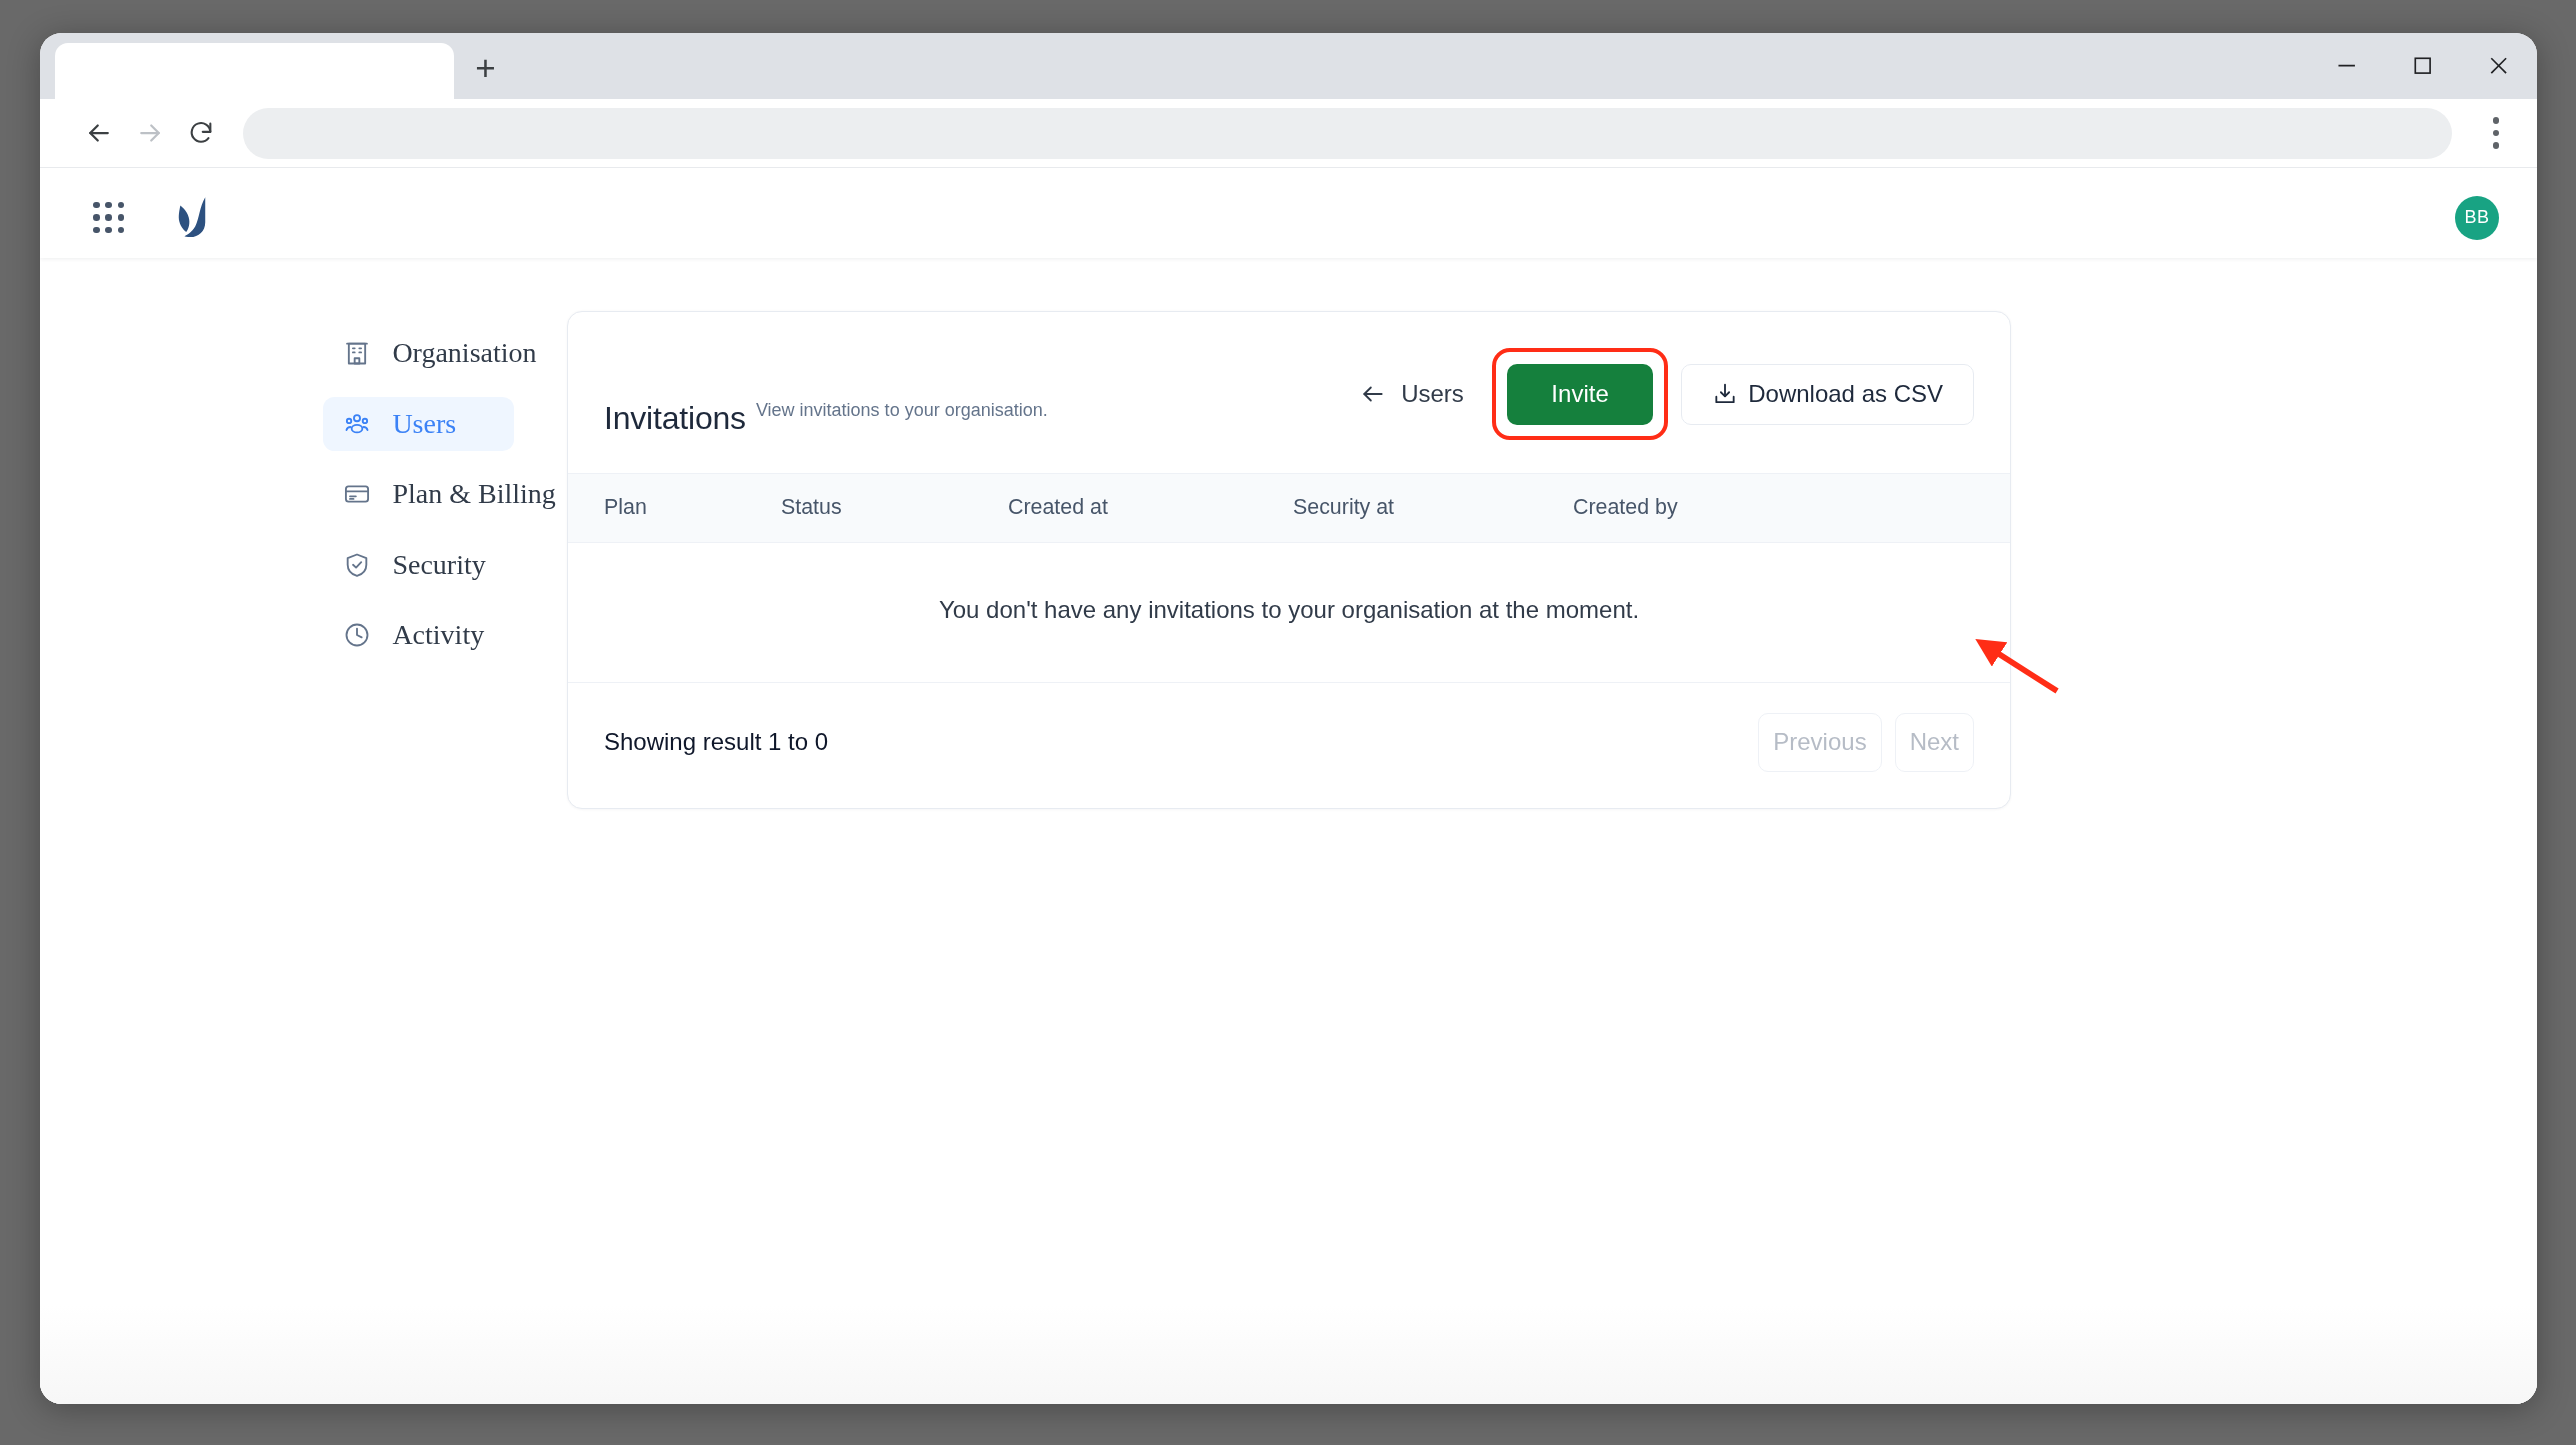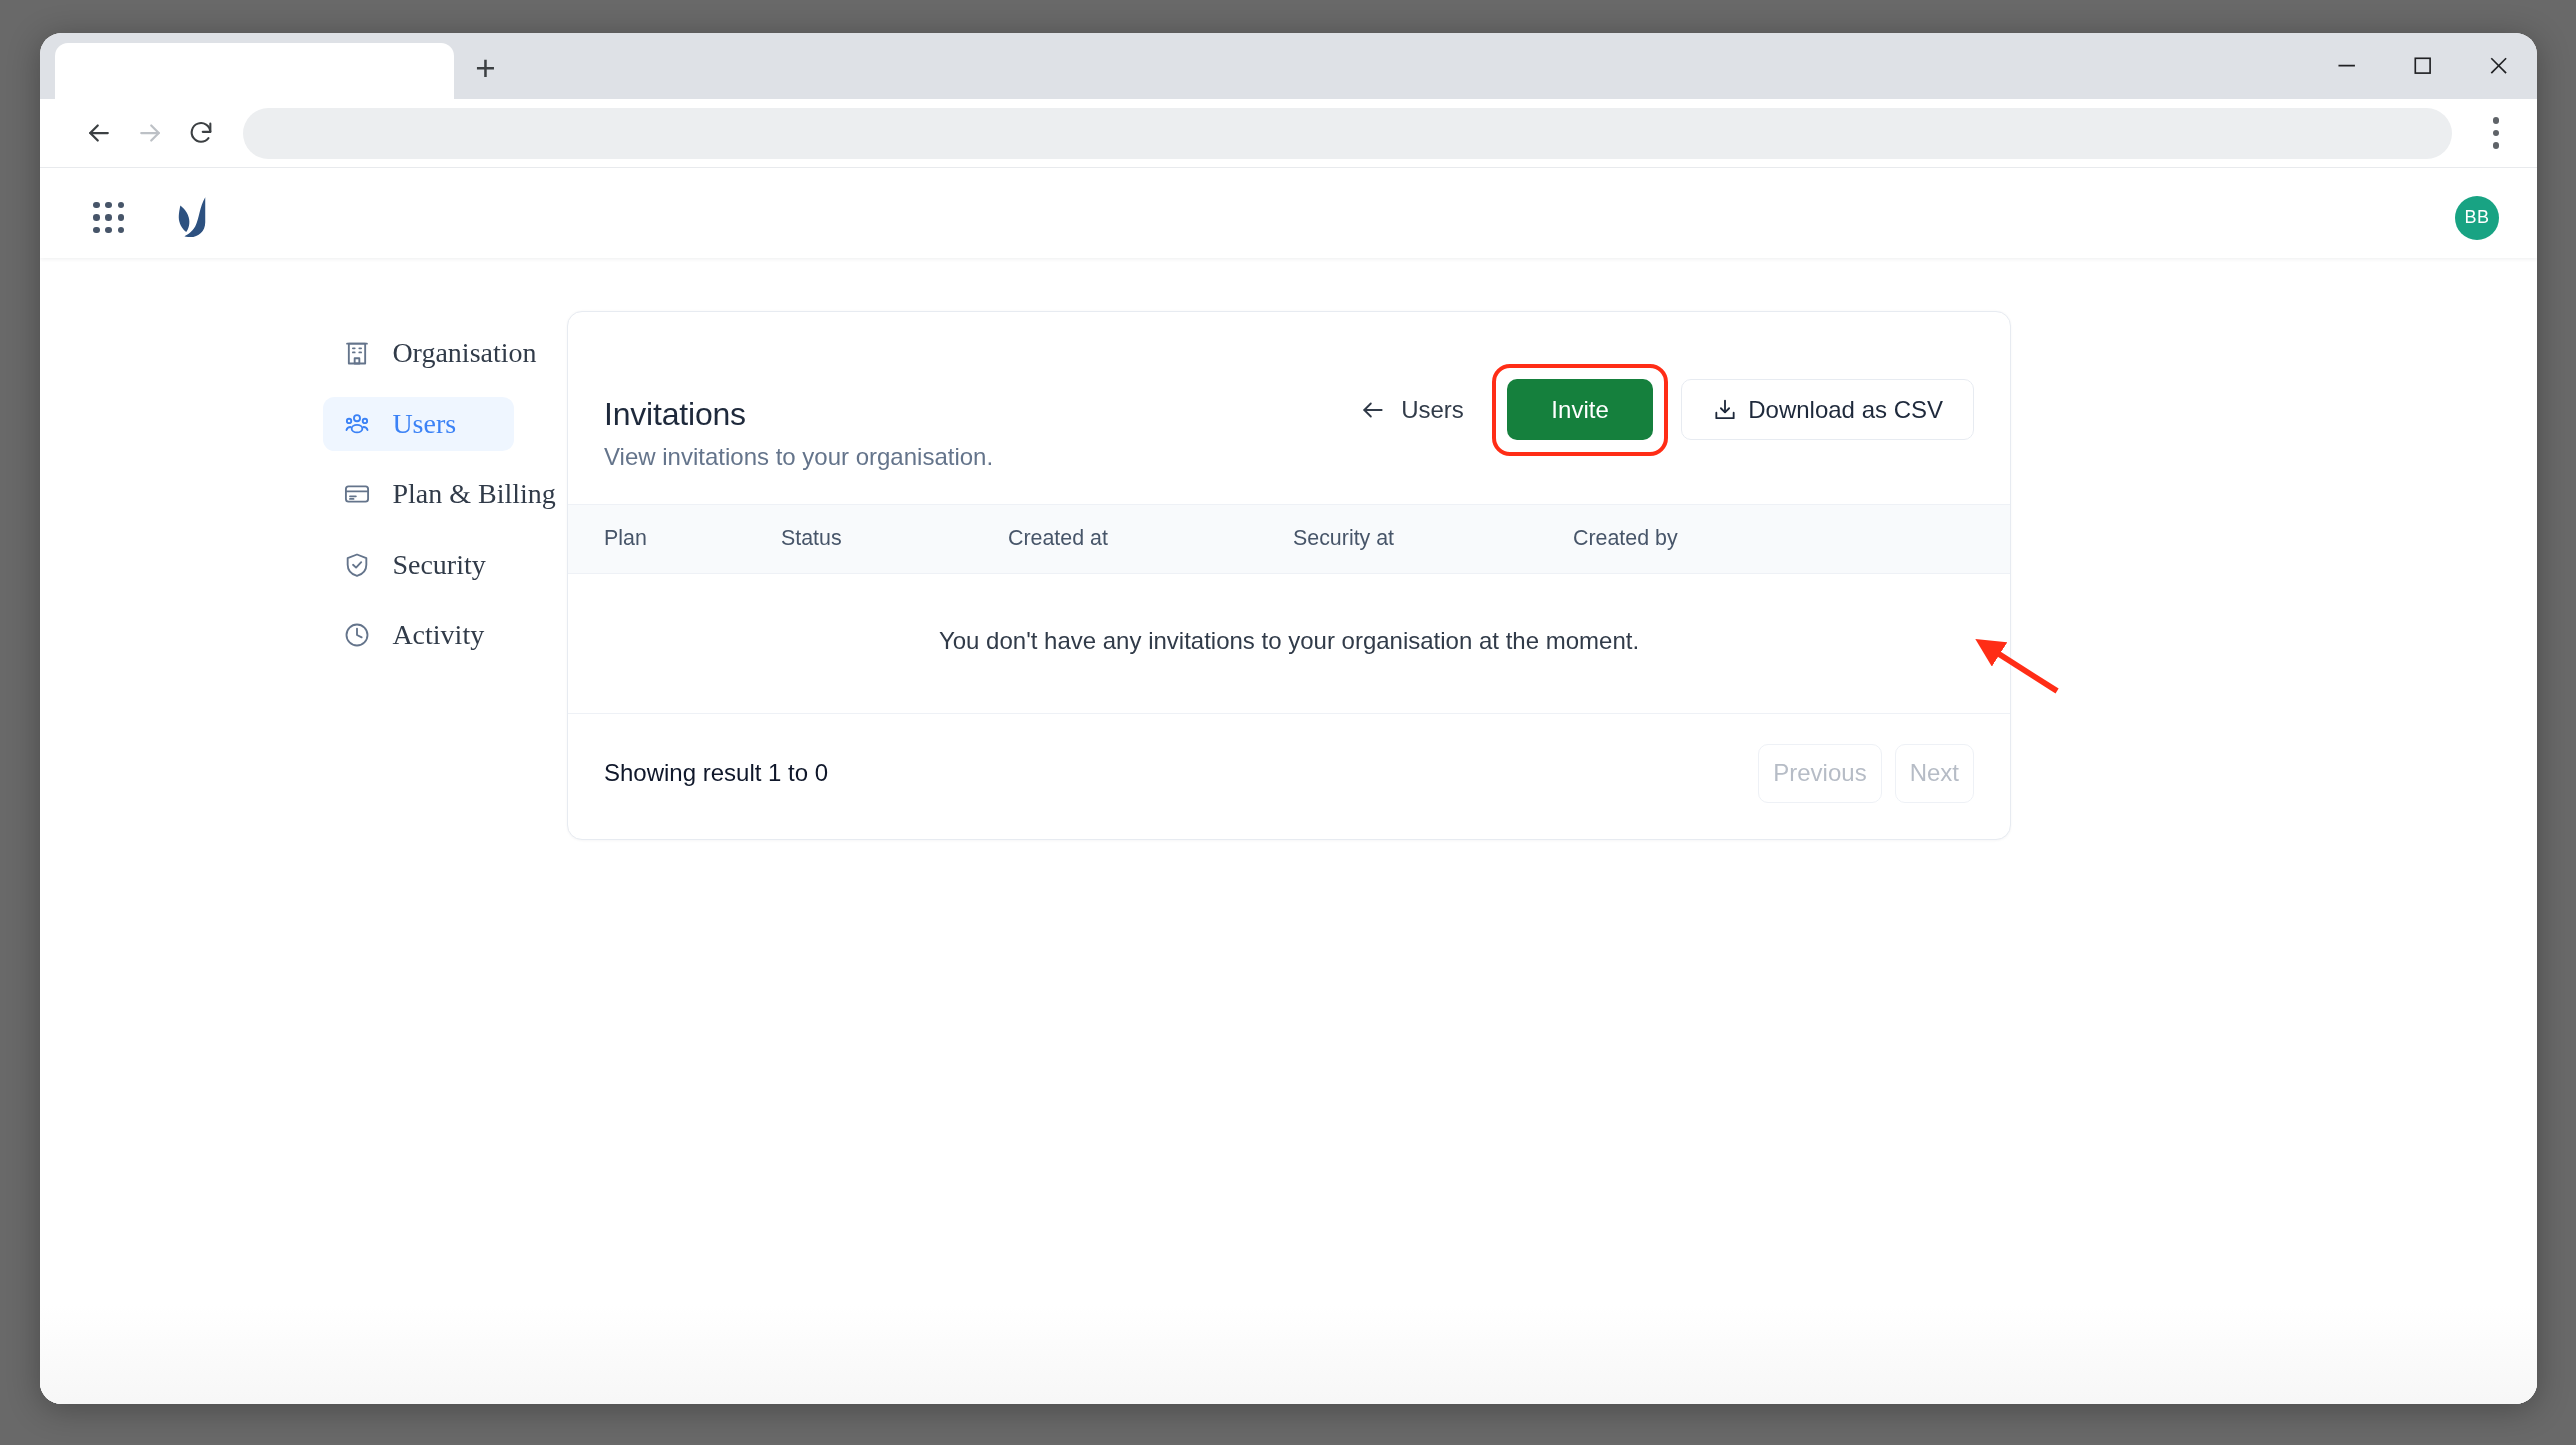--- a/index.html
+++ b/index.html
@@ -231,29 +231,29 @@
     border-radius: 15px;
     width: 1444px;
     box-shadow: 0 0.8px 2.5px rgba(15,23,42,0.04);
     overflow: hidden;
   }
   #card-header {
     display: flex;
     align-items: center;
     padding: 36px 36px 33px 36px;
   }
-  #card-titles { display: flex; flex-direction: column; gap: 10px; margin-top: 48px; }
+  #card-titles { display: flex; flex-direction: row; gap: 10px; margin-top: 48px; }
   #card-title {
     font-size: 32px;
     color: #1e293b;
     font-weight: 400;
     letter-spacing: -0.2px;
   }
   #card-subtitle {
-    font-size: 24px;
+    font-size: 18px;
     color: #64748b;
   }
   #card-actions {
     margin-left: auto;
     display: flex;
     align-items: center;
     gap: 0;
   }
   #back-to-users-link {
     display: flex;

